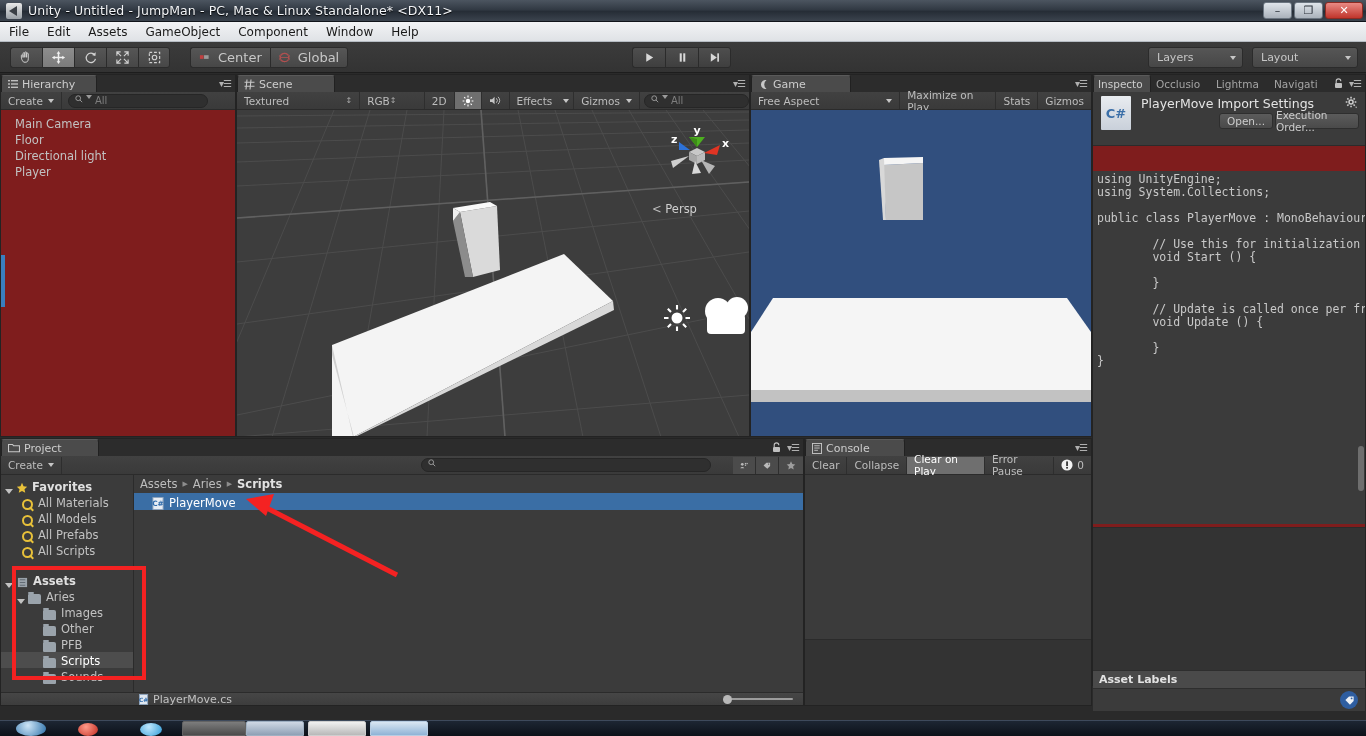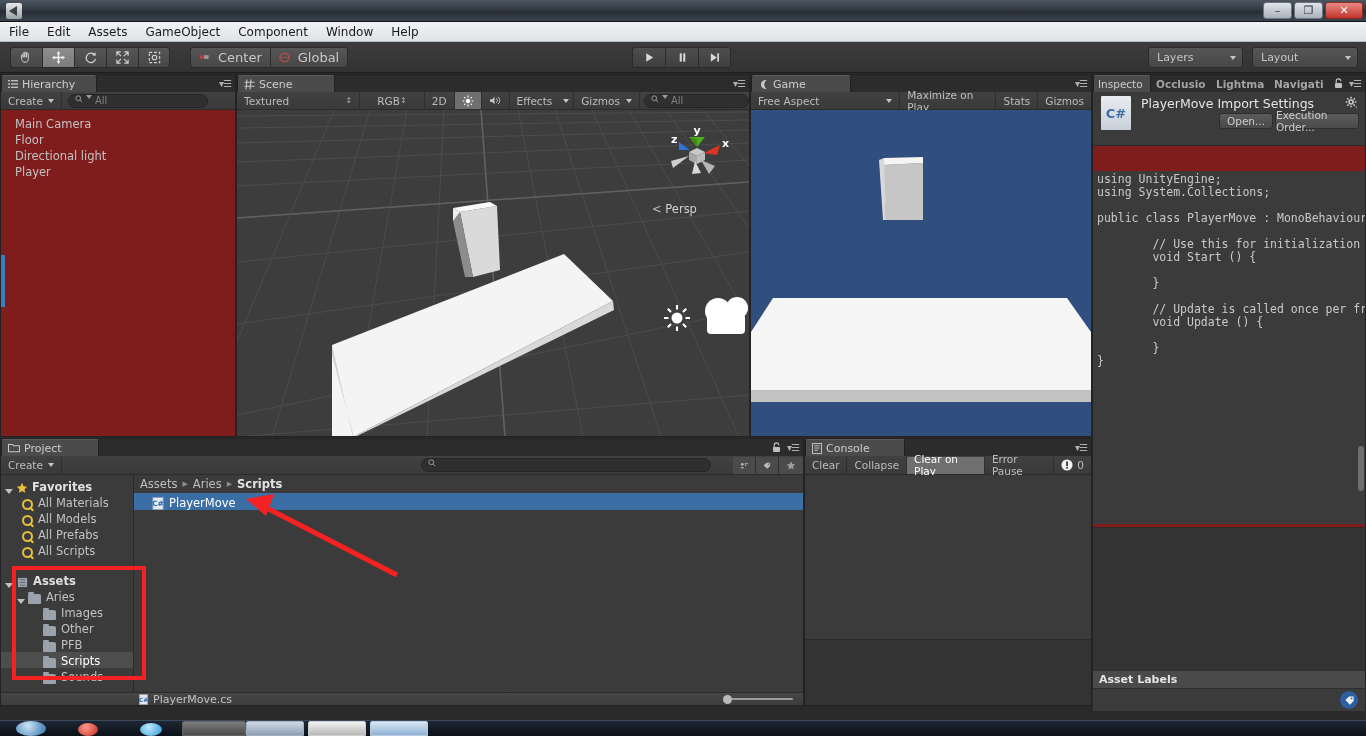--- a/index.html
+++ b/index.html
@@ -61,21 +61,21 @@
   .caret{ width:0;height:0;border-left:3.5px solid transparent;border-right:3.5px solid transparent;
     border-top:4px solid #c6c6c6; margin-left:8px;}
   
   .panel{ position:absolute; background:#383838; border:1px solid #232323; }
   .tabrow{ position:absolute; left:0; top:0; height:17px; width:100%;
     background:#2c2c2c; }
   .tab{ position:absolute; top:0; height:17px; background:#4b4b4b;
     border-top:1px solid #5a5a5a; border-left:1px solid #212121; border-right:1px solid #212121;
     border-radius:3px 3px 0 0; display:flex;align-items:center; padding:0 9px 0 6px;
     color:#cdcdcd; font-size:11px; gap:4px; }
-  .tab.inactive{ background:transparent; border-color:transparent; color:#a4a4a4;font-weight:bold; }
+  .tab.inactive{ background:transparent; border-color:transparent; color:#a4a4a4; }
   .panelbody{ position:absolute; left:0; top:17px; right:0; bottom:0; background:#7f1d1d; }
   .subbar{ position:absolute;left:0;top:0;right:0;height:18px;
     background:linear-gradient(to bottom,#414141,#3a3a3a);
     border-bottom:1px solid #2b2b2b; display:flex; align-items:center; }
   .sbbtn{ height:17px; display:flex;align-items:center; padding:0 7px; color:#bdbdbd;
     font-size:10.5px; border-right:1px solid #2e2e2e;}
   .sbbtn.on{ background:#6f6f6f; color:#fff; }
   .searchbox{ height:14px; border-radius:7px; background:#2f2f2f;
     border:1px solid #262626; display:flex;align-items:flex-start; padding:0 6px;
     color:#7e7e7e; font-size:10px; gap:3px; }
@@ -106,20 +106,21 @@
   
   #taskbar{ position:absolute;left:0;bottom:0;width:1366px;height:16px;
     background:linear-gradient(to bottom,#1d2633,#0c1119); border-top:1px solid #3e4a5c;}
   .tbico{ position:absolute; bottom:0; height:15px; border-radius:2px 2px 0 0;}
 </style>
 </head>
 <body>
 
 <div id="titlebar">
   <div id="win-ico"></div>
+  <span id="title-text">Unity - Untitled - JumpMan - PC, Mac &amp; Linux Standalone* &lt;DX11&gt;</span>
   <div class="wbtns">
     <div class="wbtn">–</div>
     <div class="wbtn">❐</div>
     <div class="wbtn close">✕</div>
   </div>
 </div>
 
 <div id="menubar">
   <span class="mi">File</span>
   <span class="mi">Edit</span>
@@ -260,21 +261,21 @@
       </svg>
     <span>Scene</span>
   </div>
   <div class="menuico">▾☰</div>
   <div class="panelbody">
     <div class="subbar">
       <div class="sbbtn" style="width:135px;justify-content:space-between">
         <span>Textured</span>
         <span style="font-size:8px;color:#aaa">↕</span>
       </div>
-      <div class="sbbtn" style="width:70px;justify-content:center">
+      <div class="sbbtn" style="width:70px;justify-content:flex-start">
         <span>RGB</span>
         <span style="font-size:8px;color:#aaa">↕</span>
       </div>
       <div class="sbbtn">
           <span>2D</span>
         </div>
       <div class="sbbtn on">
         <svg width="12" height="12" viewBox="0 0 12 12">
             <circle cx="6" cy="6" r="2.2" fill="#fff"></circle>
             <g stroke="#fff" stroke-width="1.1">

